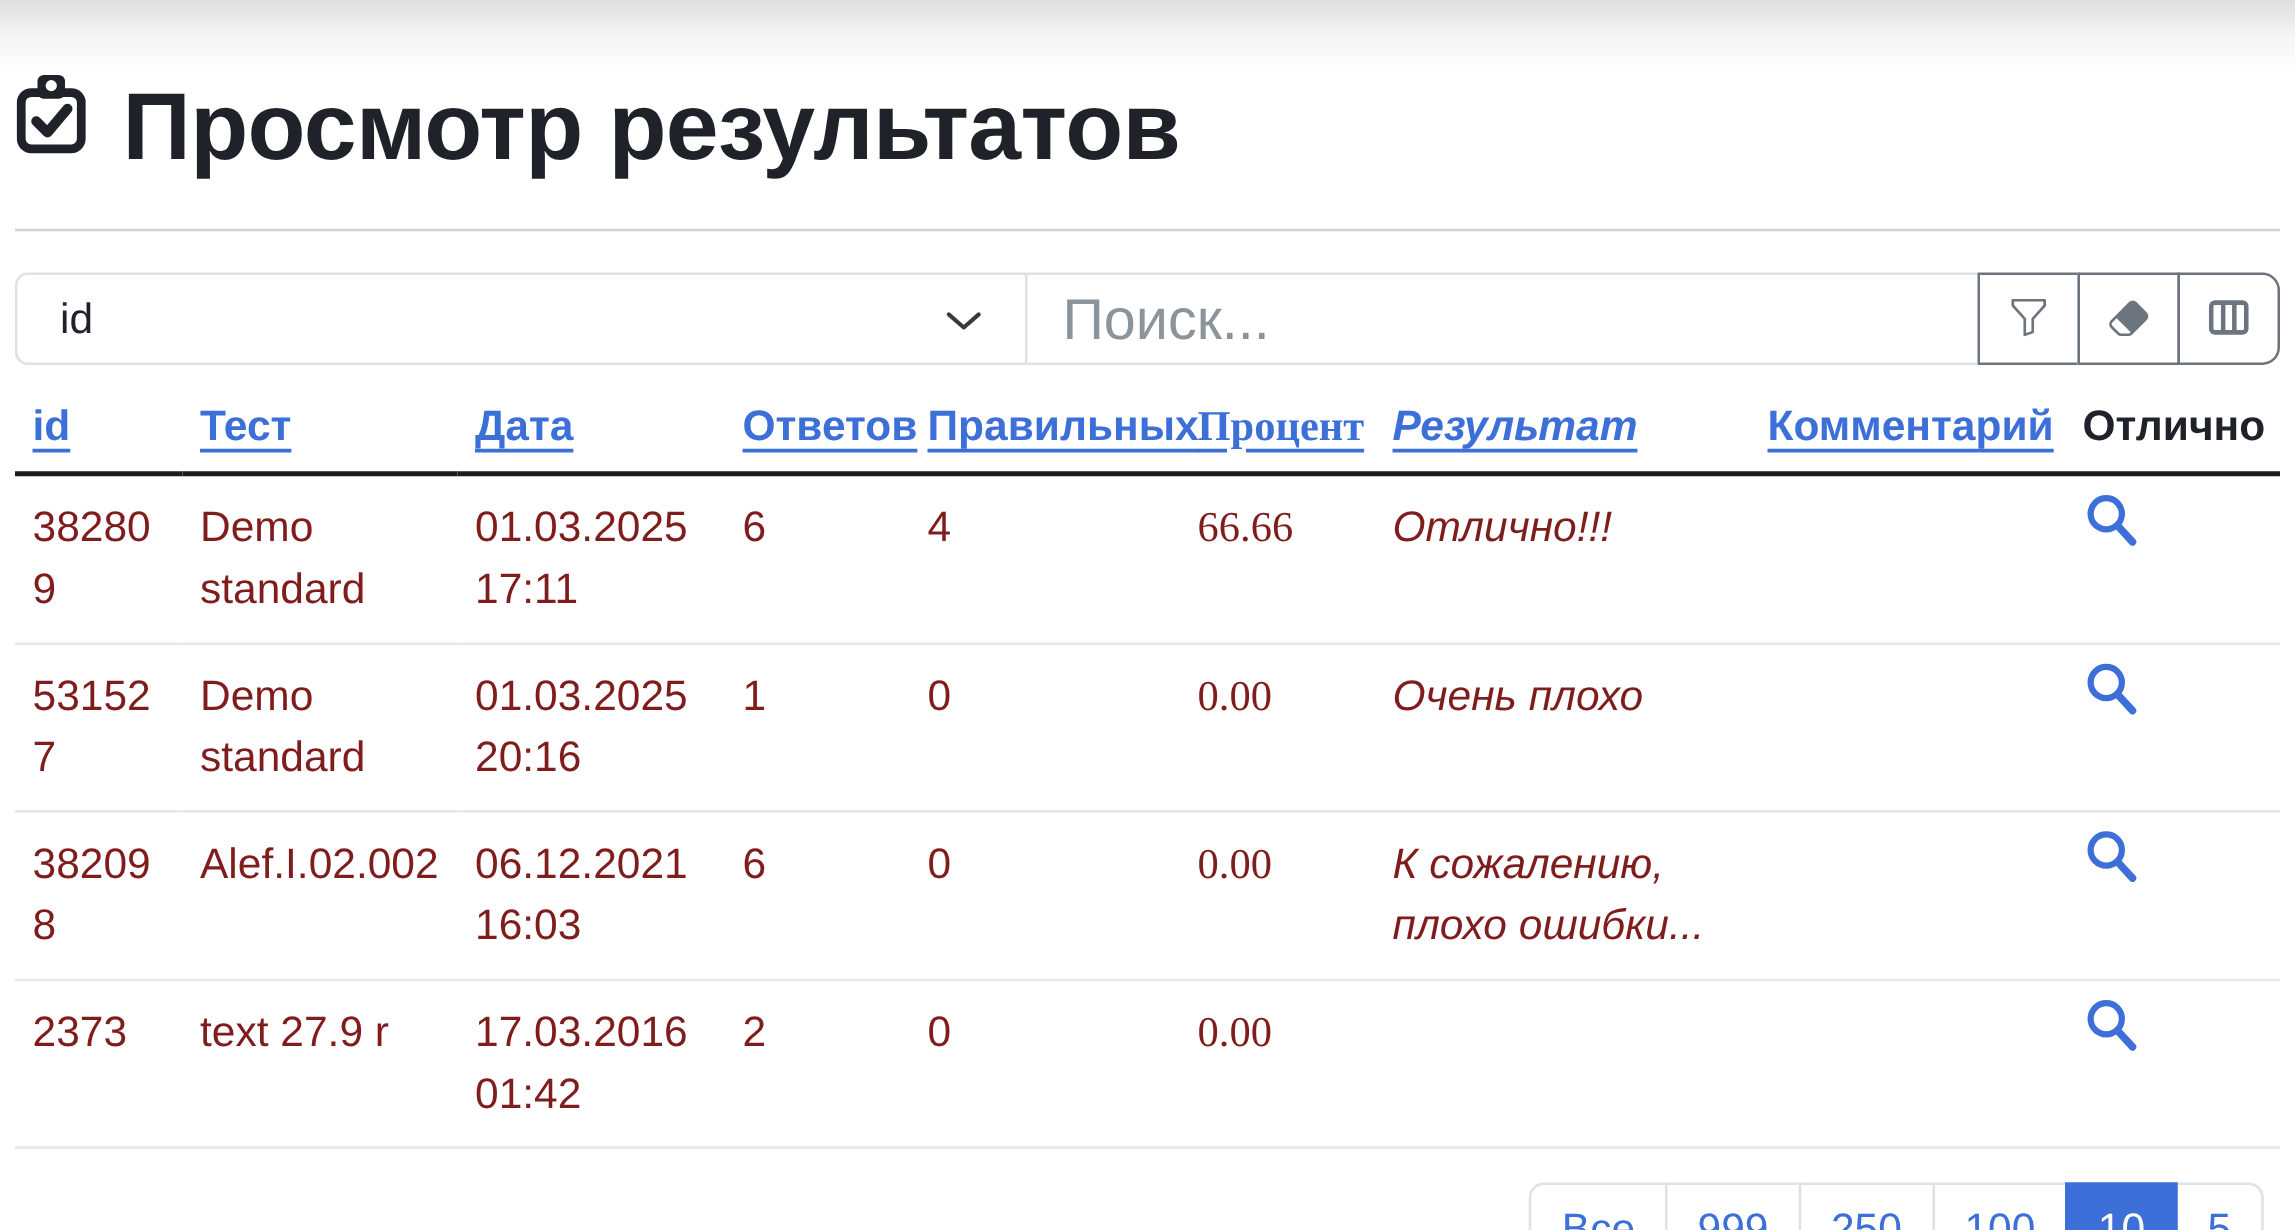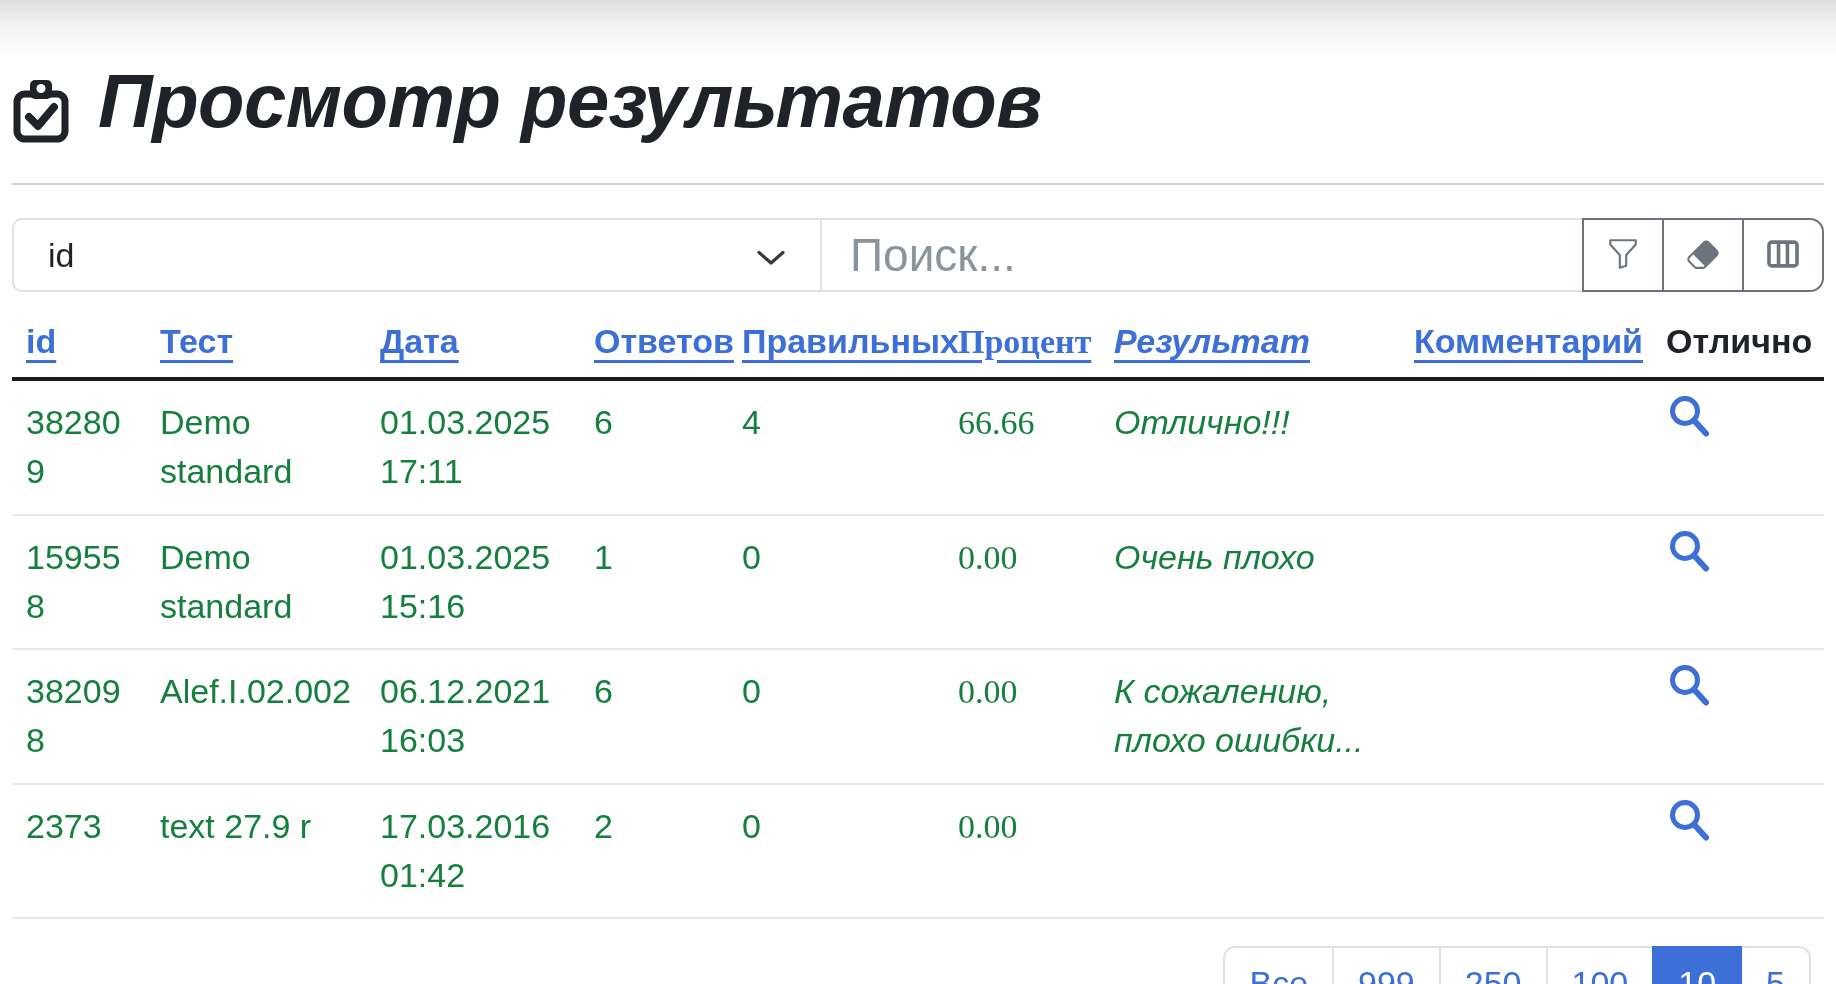--- a/index.html
+++ b/index.html
@@ -5,21 +5,21 @@
   * { box-sizing: border-box; margin: 0; padding: 0; }
   html, body { width: 1836px; height: 984px; overflow: hidden; }
   body {
     font-family: "Liberation Sans", "DejaVu Sans", sans-serif;
     background: linear-gradient(180deg, #dedede 0px, #f4f4f4 28px, #ffffff 58px) no-repeat, #ffffff;
     color: #1f2329;
   }
   .container { padding: 0 12px; }
 
   
-  .page-header { display: flex; align-items: flex-end; gap: 28px; padding-top: 58px; height: 144px; font-style: italic; }
+  .page-header { display: flex; align-items: flex-start; gap: 28px; padding-top: 58px; height: 144px; }
   .title-icon { flex: 0 0 auto; display: inline-flex; }
   h1.page-title { font-size: 76px; font-weight: 700; color: #1f2329; letter-spacing: -0.5px; }
   hr.title-divider { border: none; border-top: 2px solid #d4d4d4; margin-top: 39px; }
 
   
   .filter-bar { margin-top: 33px; height: 74px; display: flex; align-items: stretch; }
   .field-select {
     position: relative; width: 810px; background: #fff;
     border: 2px solid #dee2e6; border-radius: 10px 0 0 10px;
     display: flex; align-items: center; padding-left: 34px;
@@ -54,21 +54,21 @@
   .col-actions { width: 172px; }
   th {
     text-align: left; font-size: 34px; font-weight: 700; color: #1f2329;
     padding: 4px 14px 16px 14px; border-bottom: 4px solid #1a1e21; white-space: nowrap;
   }
   a.sort-link {
     color: #3d6fd8; font-weight: 700; text-decoration: underline;
     text-decoration-thickness: 3px; text-underline-offset: 7px; cursor: pointer;
   }
   td {
-    font-size: 34px; color: #15803d; vertical-align: top;
+    font-size: 34px; color: #7f1d1d; vertical-align: top;
     padding: 17px 14px; line-height: 1.45; border-bottom: 2px solid #e4e8eb;
     word-wrap: break-word;
   }
   td.col-actions { padding-top: 12px; }
   .action-link { display: inline-block; color: #3d6fd8; cursor: pointer; }
 
   
   .pagination { display: flex; justify-content: flex-end; margin: 27px 13px 0 0; }
   .page-item {
     height: 74px; line-height: 70px; padding: 0 24px; font-size: 34px;
@@ -164,23 +164,23 @@
     <span>
       <svg width="48" height="48" viewBox="0 0 48 48" fill="none">
         <circle cx="19" cy="18" r="12.5" stroke="#3d6fd8" stroke-width="5"></circle>
         <line x1="28.5" y1="28" x2="40" y2="40.5" stroke="#3d6fd8" stroke-width="6" stroke-linecap="round"></line>
       </svg>
     </span>
   </a>
 </td>
         </tr>
         <tr>
-          <td class="col-id">159558</td>
+          <td class="col-id">531527</td>
           <td class="col-test">Demo standard</td>
-          <td class="col-date">01.03.2025 15:16</td>
+          <td class="col-date">01.03.2025 20:16</td>
           <td class="col-answers">1</td>
           <td class="col-correct">0</td>
           <td class="col-percent">0.00</td>
           <td class="col-result">Очень плохо</td>
           <td class="col-comment"></td>
           <td class="col-actions">
   <a class="action-link">
     <span>
       <svg width="48" height="48" viewBox="0 0 48 48" fill="none">
         <circle cx="19" cy="18" r="12.5" stroke="#3d6fd8" stroke-width="5"></circle>

